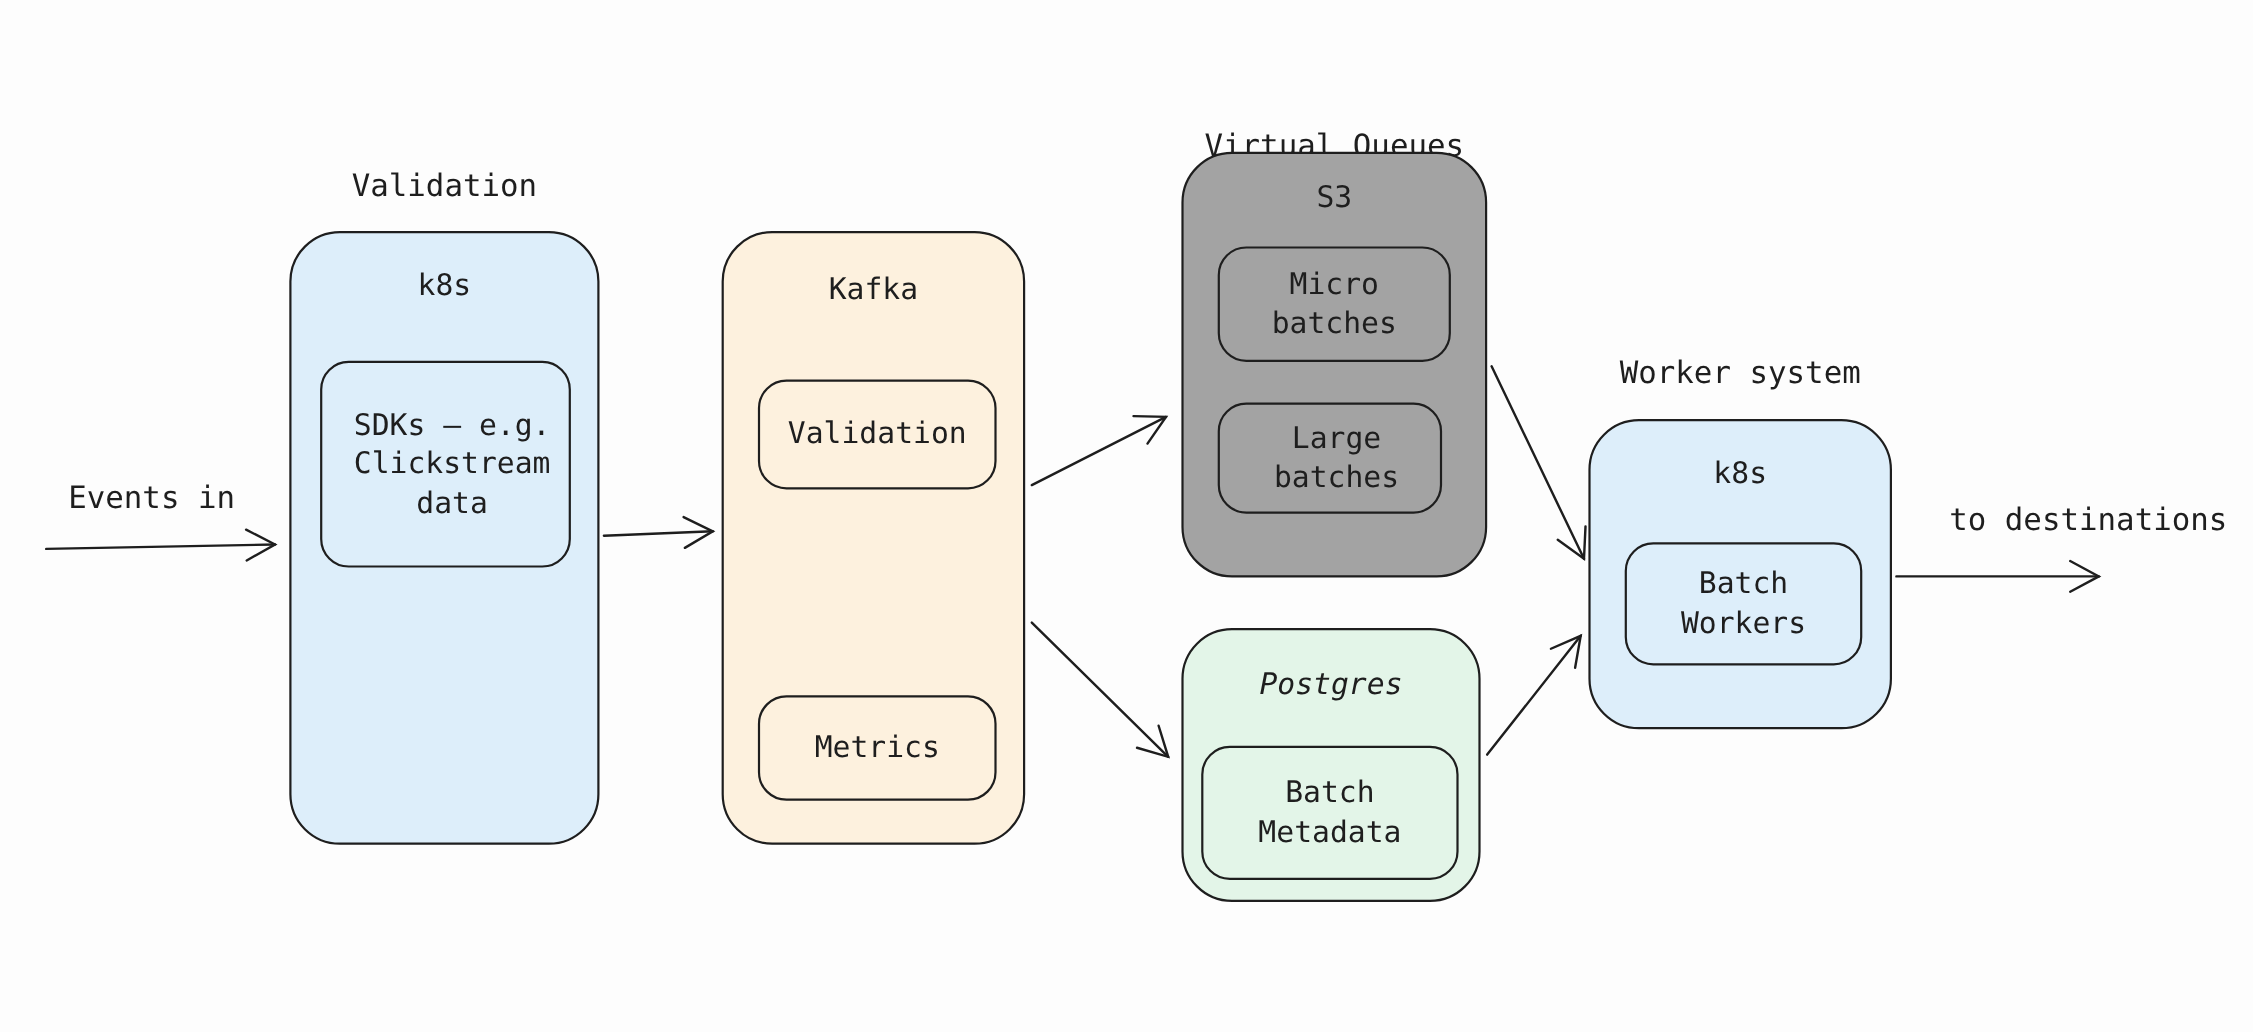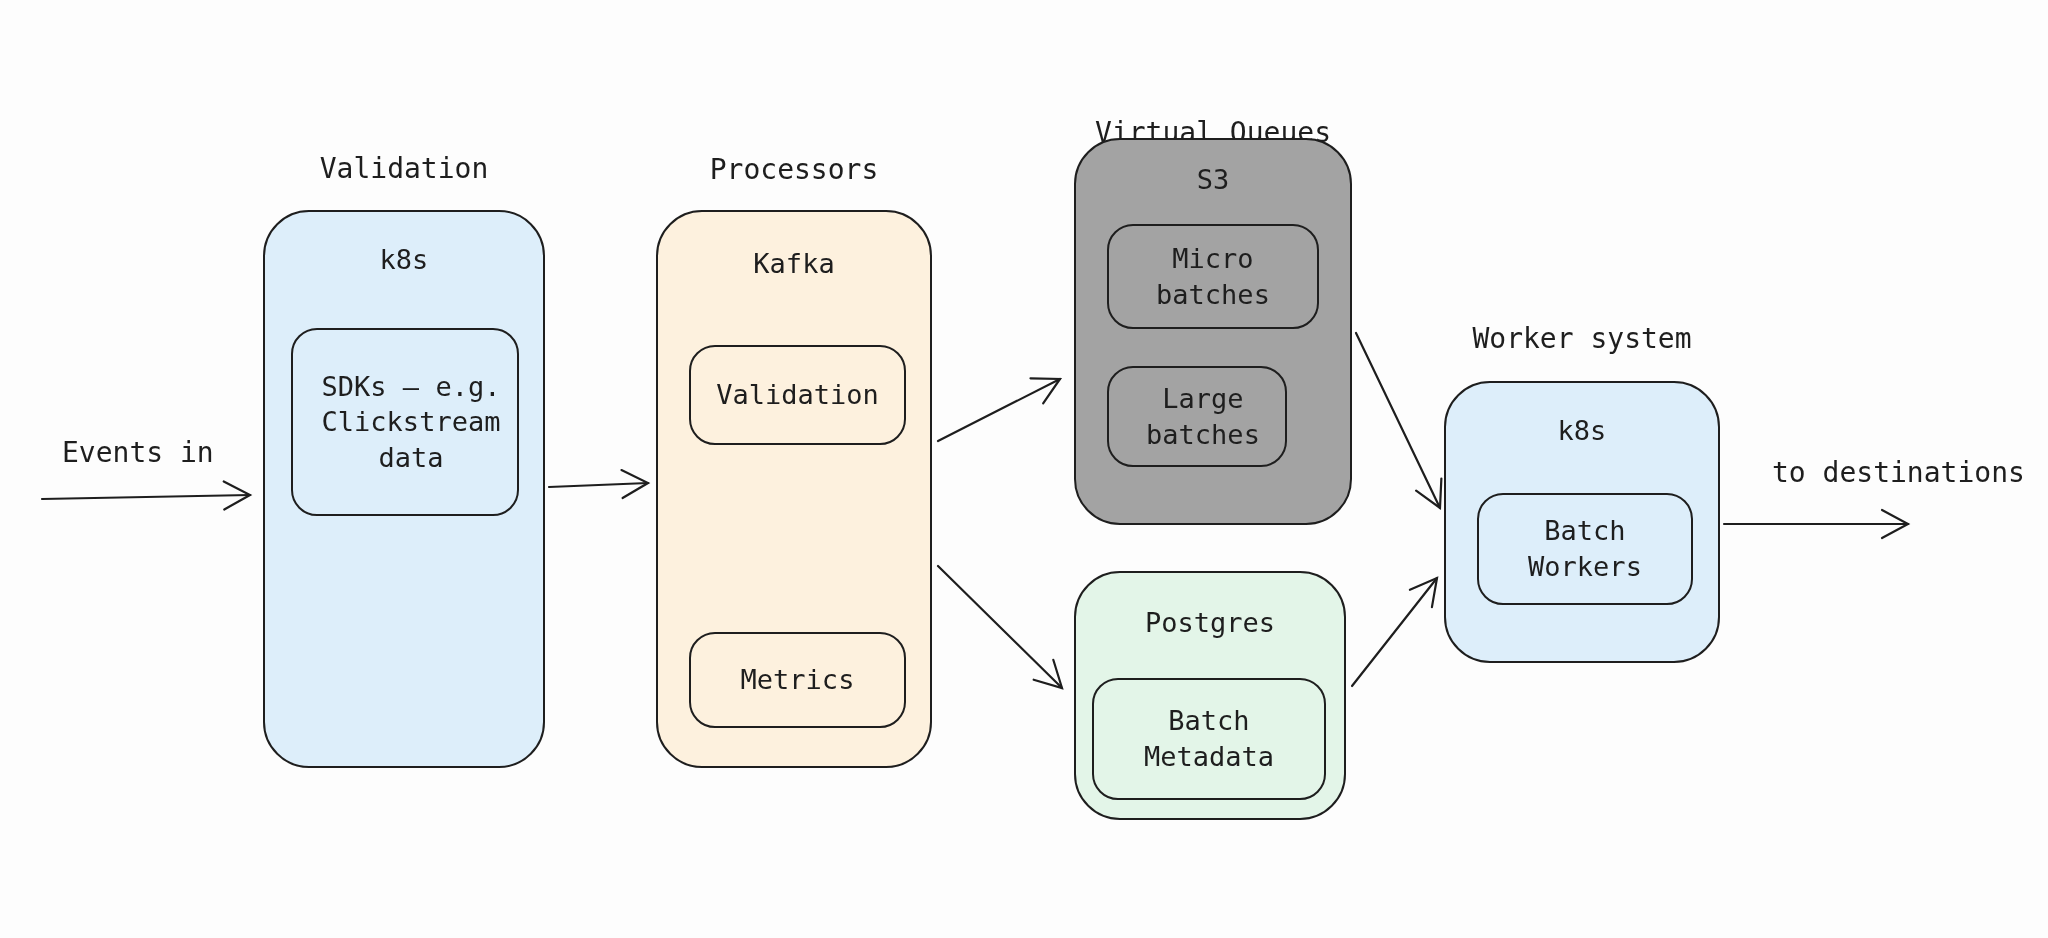--- a/index.html
+++ b/index.html
@@ -50,36 +50,36 @@
 
   
   .t-collectors { left: 263px; top: 152px; width: 282px; }
   .t-processors { left: 656px; top: 153px; width: 276px; }
   .t-virtualqueues { left: 1074px; top: 72px; width: 278px; margin-top: 44px; }
   .t-worker { left: 1444px; top: 322px; width: 276px; }
 
   .g-collectors { left: 263px; top: 210px; width: 282px; height: 558px; }
   .g-processors { left: 656px; top: 210px; width: 276px; height: 558px; }
   .g-s3 { left: 1074px; top: 138px; width: 278px; height: 387px; }
-  .g-postgres { left: 1074px; top: 571px; width: 272px; height: 249px; }
+  .g-postgres { left: 1074px; top: 571px; width: 272px; height: 249px; font-style: italic; }
   .g-worker { left: 1444px; top: 381px; width: 276px; height: 282px; }
 
   .tech-collectors { top: 32px; }
   .tech-processors { top: 36px; }
   .tech-s3 { top: 24px; }
   .tech-postgres { top: 34px; }
   .tech-worker { top: 32px; }
 
   .n-sdks { left: 291px; top: 328px; width: 228px; height: 188px; padding-left: 16px; }
   .n-queues { left: 291px; top: 553px; width: 228px; height: 184px; }
   .n-validation { left: 689px; top: 345px; width: 217px; height: 100px; }
   .n-enrichment { left: 689px; top: 487px; width: 217px; height: 99px; }
   .n-metrics { left: 689px; top: 632px; width: 217px; height: 96px; }
   .n-micro { left: 1107px; top: 224px; width: 212px; height: 105px; }
-  .n-large { left: 1107px; top: 366px; width: 180px; height: 101px; padding-left: 16px; }
+  .n-large { left: 1107px; top: 366px; width: 204px; height: 101px; padding-left: 16px; }
   .n-batchmeta { left: 1092px; top: 678px; width: 234px; height: 122px; }
   .n-batchworkers { left: 1477px; top: 493px; width: 216px; height: 112px; }
 
   .l-eventsin { left: 62px; top: 436px; }
   .l-todest { left: 1772px; top: 456px; }
 </style>
 </head>
 <body>
 
 <div class="canvas">
@@ -97,21 +97,20 @@
     <path d="M 1356 333 L 1440 508" marker-end="url(#ah)"></path>
     <path d="M 1352 686 L 1437 578" marker-end="url(#ah)"></path>
     <path d="M 1724 524 L 1908 524" marker-end="url(#ah)"></path>
   </svg>
 
   <div class="free-label l-eventsin">Events in</div>
   <div class="title t-virtualqueues">Virtual Queues</div>
   <div class="free-label l-todest">to destinations</div>
 
   <div class="title t-collectors">Validation</div>
-  <div class="title t-processors">Processors</div>
   <div class="title t-worker">Worker system</div>
 
   <div class="group g-collectors" style="background: rgb(221, 238, 250);">
     <div class="group-tech tech-collectors">k8s</div>
   </div>
 
   <div class="group g-processors" style="background: rgb(253, 241, 222);">
     <div class="group-tech tech-processors">Kafka</div>
   </div>
 

